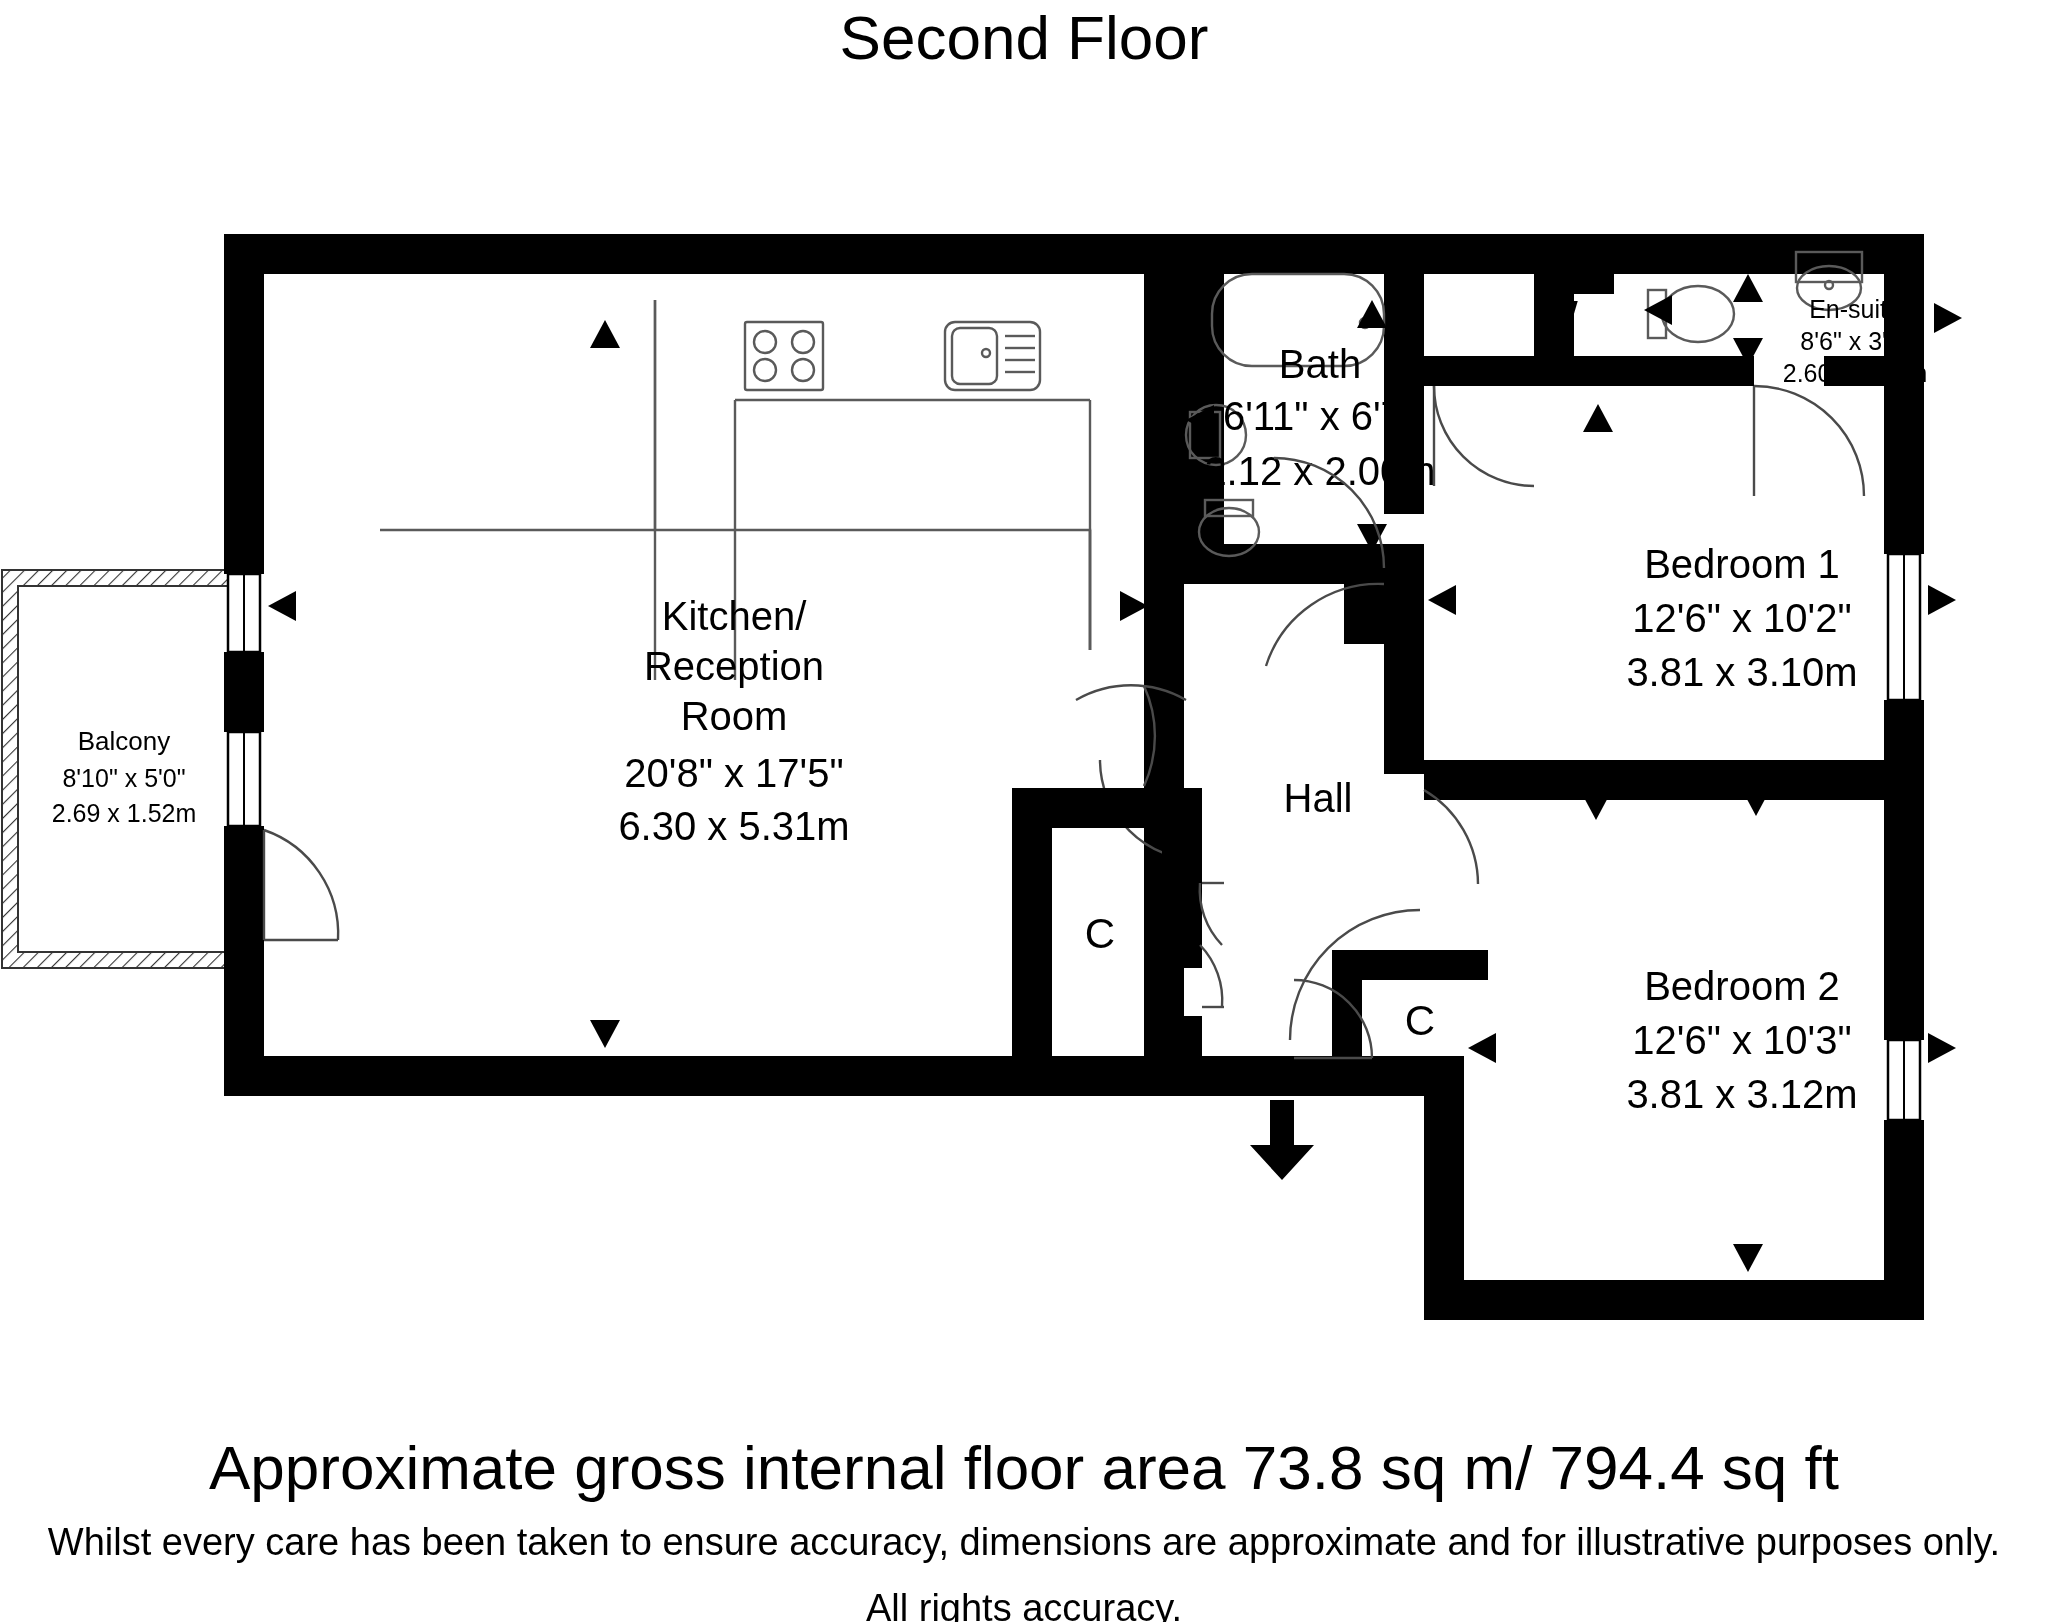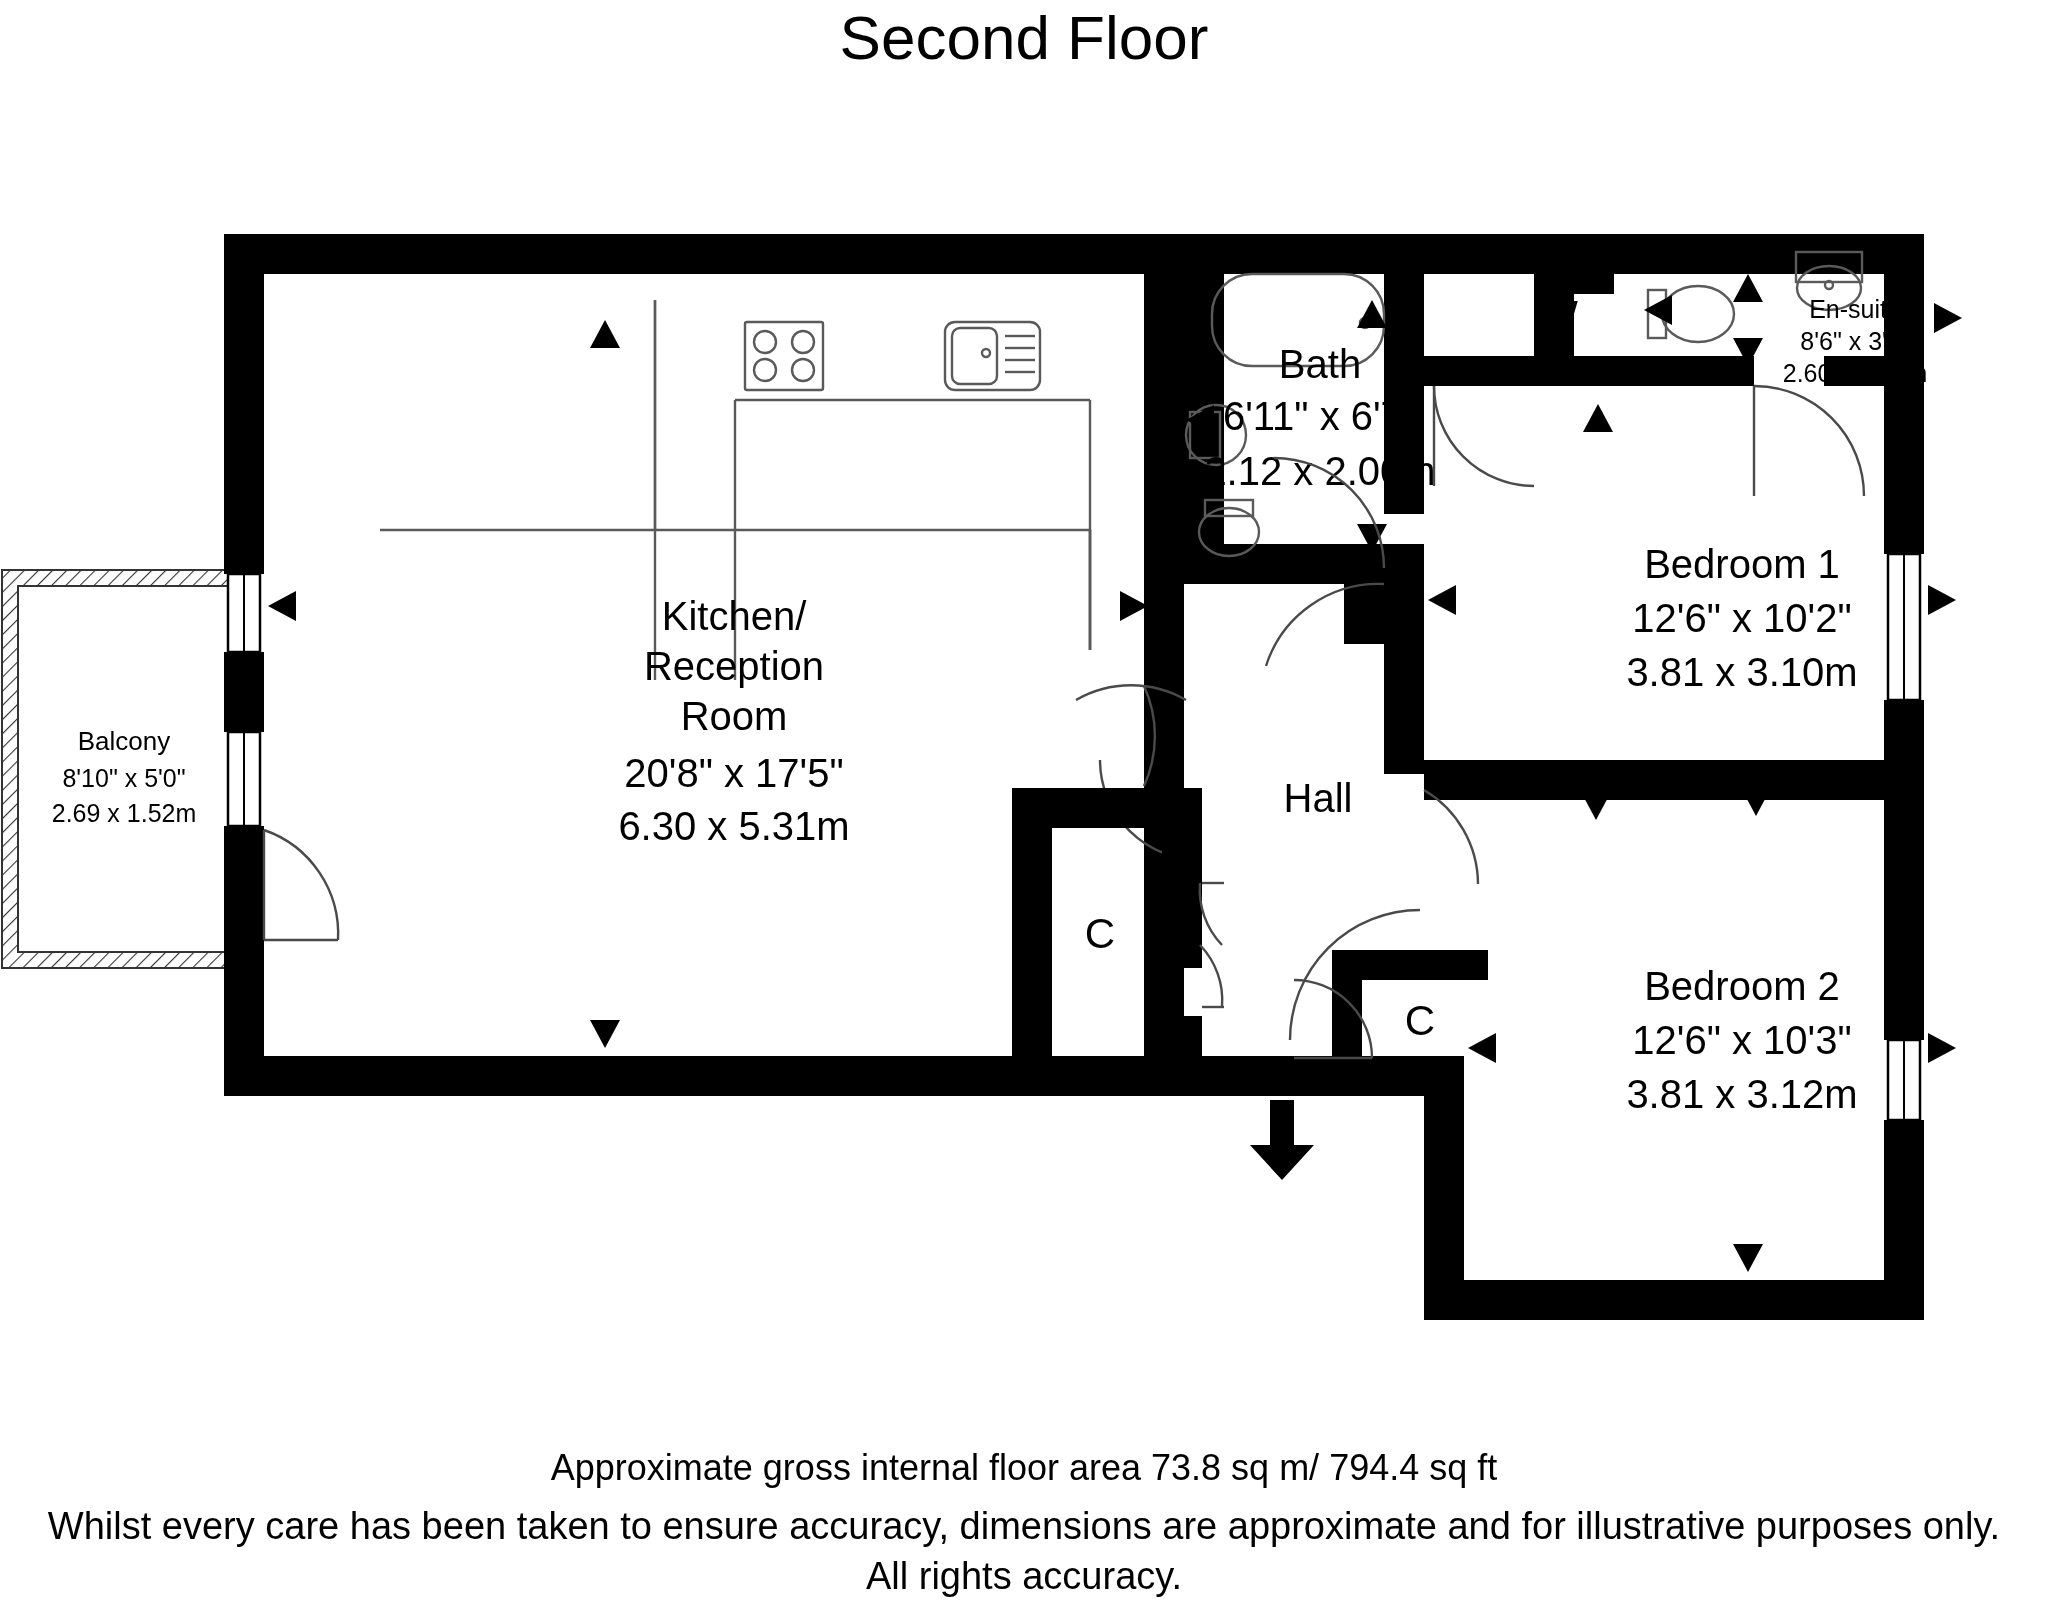--- a/index.html
+++ b/index.html
@@ -46,28 +46,28 @@
   .rm-name-bal { font-size: 26px; text-anchor: middle; }
   .letter { font-size: 42px; text-anchor: middle; }
   .footer-area {
     position: absolute;
     left: 0;
     top: 1437px;
     width: 2048px;
     text-align: center;
   }
   .footer-main {
-    font-size: 36px;
+    font-size: 62px;
     line-height: 62px;
     white-space: nowrap;
   }
   .footer-note {
     font-size: 38px;
     line-height: 46px;
-    margin-top: 4px;
+    margin-top: 20px;
     white-space: nowrap;
   }
   .wall { fill: #000000; }
   .thin { fill: none; stroke: #5a5a5a; stroke-width: 2.4; }
   .door-arc { fill: none; stroke: #4a4a4a; stroke-width: 2.4; }
   .win { fill: #ffffff; stroke: #000000; stroke-width: 2.5; }
   .arrow { fill: #000000; }
 </style>
 </head>
 <body>

